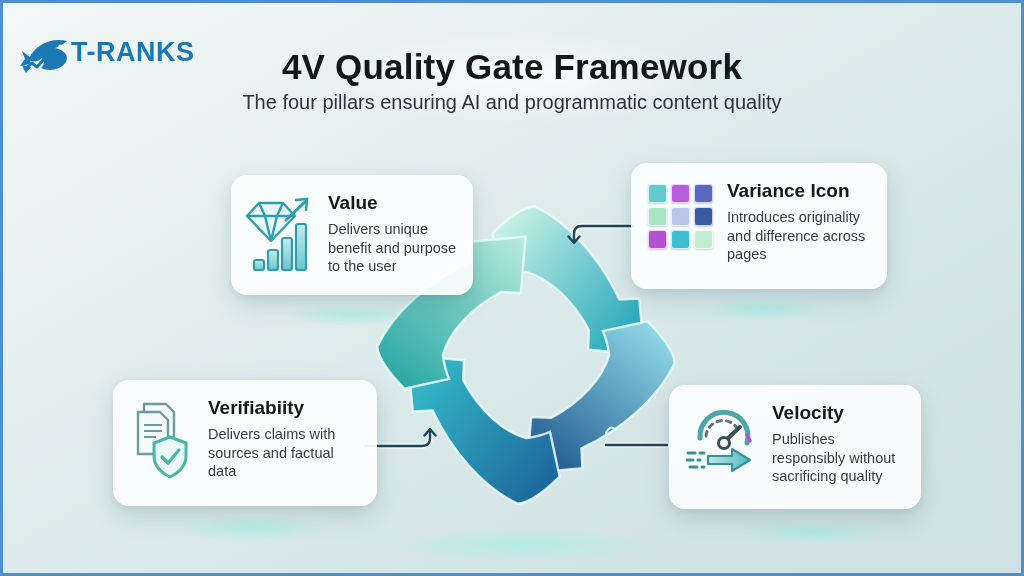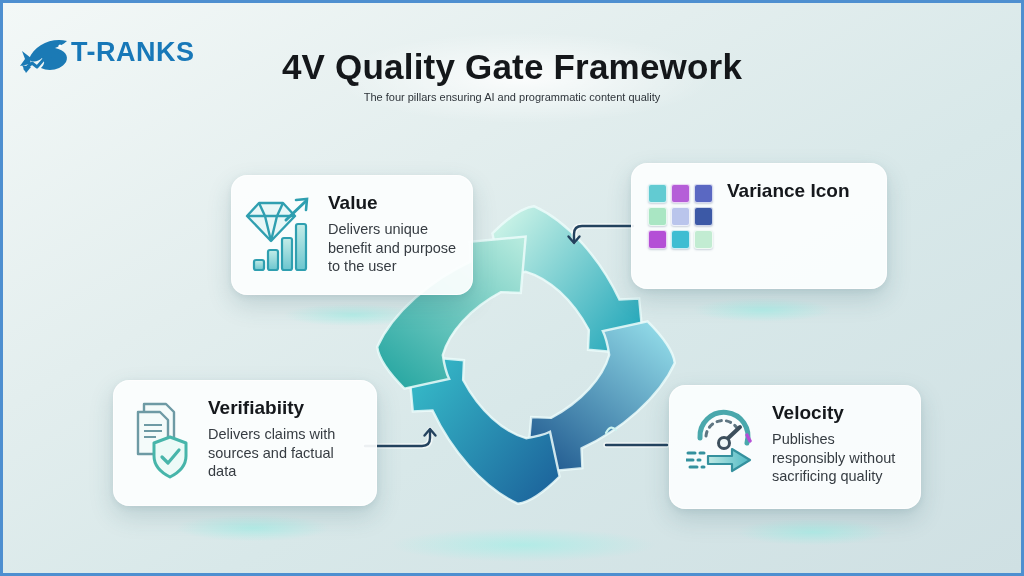--- a/index.html
+++ b/index.html
@@ -8,21 +8,21 @@
     border:3px solid #4e8fd0;
     background:linear-gradient(150deg,#f3f8f7 0%,#e3eeee 35%,#d8e8e9 60%,#cfe0e3 100%);}
   .glow{position:absolute;border-radius:50%;pointer-events:none;}
   .glow-teal{background:radial-gradient(closest-side,rgba(150,240,230,0.55),rgba(150,240,230,0) 70%);}
   .glow-white{background:radial-gradient(closest-side,rgba(255,255,255,0.85),rgba(255,255,255,0) 70%);}
   .logo{position:absolute;left:16px;top:26px;display:flex;align-items:center;gap:0;z-index:5;}
   .logo-text{font-size:27px;font-weight:800;color:#1878b8;letter-spacing:.5px;}
   .title{position:absolute;left:0;right:0;top:40px;margin:4px;text-align:center;
     font-size:35px;font-weight:800;color:#14171a;letter-spacing:.2px;z-index:5;}
   .subtitle{position:absolute;left:0;right:0;top:88px;margin:0;text-align:center;
-    font-size:11px;color:#2e343a;z-index:5;}
+    font-size:20px;color:#2e343a;z-index:5;}
   .cycle-svg{position:absolute;left:351px;top:180px;z-index:1;}
   .connector-svg{position:absolute;left:0;top:0;z-index:2;}
   .card{position:absolute;display:flex;align-items:flex-start;gap:14px;
     background:rgba(252,254,254,0.93);border:1px solid rgba(255,255,255,0.85);
     border-radius:16px;box-shadow:0 10px 24px rgba(40,90,100,0.18),0 2px 6px rgba(40,90,100,0.08);
     padding:16px 14px 14px 16px;z-index:3;box-sizing:border-box;}
   .card-title{margin:0 0 6px 0;font-size:19px;font-weight:800;color:#15181c;}
   .card-desc{margin:0;font-size:14.5px;line-height:1.28;color:#363c42;}
   .card-value{left:228px;top:172px;width:242px;height:120px;padding-left:8px;}
   .card-variance{left:628px;top:160px;width:256px;height:126px;}
@@ -153,20 +153,21 @@
       <div class="vgrid-cell" style="background-color: rgb(90, 104, 194);"></div>
       <div class="vgrid-cell" style="background-color: rgb(169, 230, 195);"></div>
       <div class="vgrid-cell" style="background-color: rgb(186, 197, 236);"></div>
       <div class="vgrid-cell" style="background-color: rgb(60, 89, 166);"></div>
       <div class="vgrid-cell" style="background-color: rgb(180, 79, 214);"></div>
       <div class="vgrid-cell" style="background-color: rgb(63, 189, 210);"></div>
       <div class="vgrid-cell" style="background-color: rgb(194, 236, 210);"></div>
     </div>
     <div class="card-text">
       <h2 class="card-title">Variance Icon</h2>
+      <p class="card-desc" style="max-width:160px;">Introduces originality and difference across pages</p>
     </div>
   </div>
 
   <div class="card card-verifiability">
     <svg class="card-icon" width="64" height="86" viewBox="0 0 64 86">
       <g stroke="#6d9aa4" stroke-width="2.4" fill="#f4fbfa" stroke-linejoin="round">
         <path d="M14 5 h22 l8 8 v34 h-30 Z"></path>
         <path d="M8 13 h22 l8 8 v34 h-30 Z"></path>
         <path d="M14 26 h18 M14 32 h18 M14 38 h12" fill="none" stroke-width="2.2"></path>
       </g>

